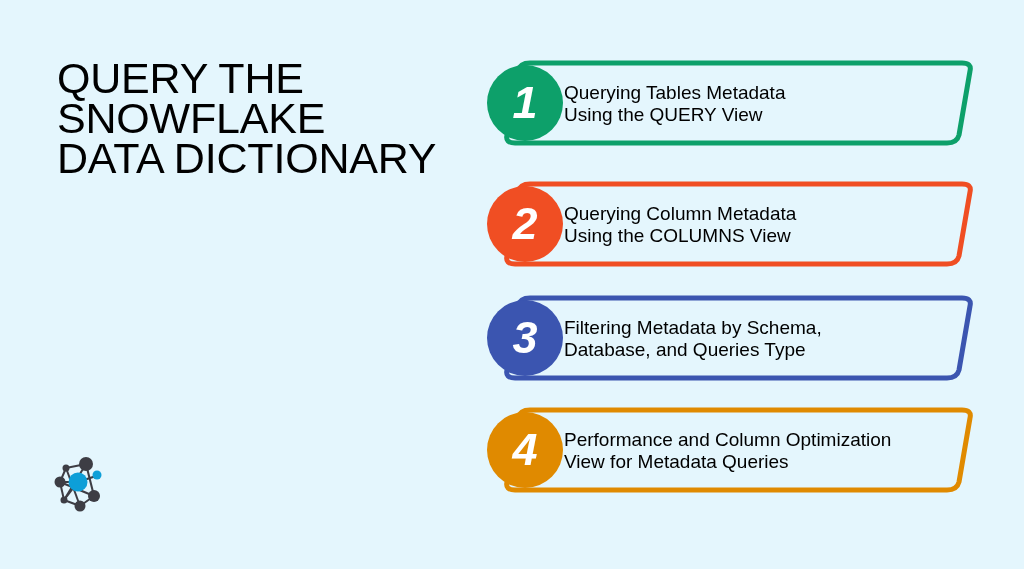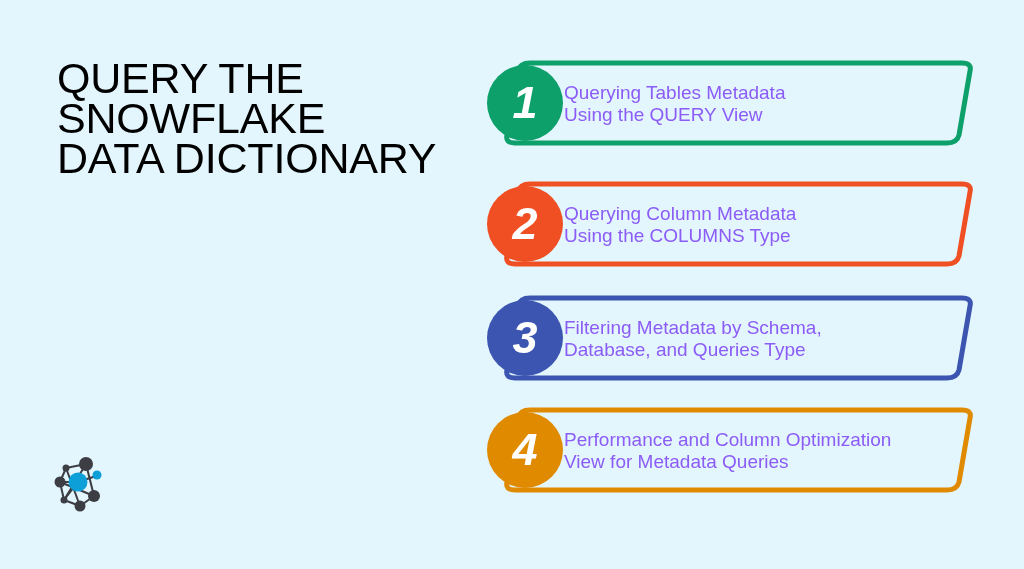--- a/index.html
+++ b/index.html
@@ -85,21 +85,21 @@
     position: absolute;
     left: 77px;
     top: 50%;
     transform: translateY(-50%);
     width: 400px;
   }
   .card-text-line {
     font-family: "Liberation Sans", sans-serif;
     font-size: 19px;
     line-height: 21.5px;
-    color: #8b5cf6;
+    color: #000000;
     white-space: nowrap;
   }
 
   #card-1 { top: 59px; }
   #card-2 { top: 180px; }
   #card-3 { top: 294px; }
   #card-4 { top: 406px; }
 </style>
 </head>
 <body>
@@ -158,21 +158,21 @@
 
   <div class="card" id="card-2">
     <svg class="card-shape" viewBox="0 0 487 88" preserveAspectRatio="none">
       <path d="M 28 84 L 460 84 Q 470 84 472 76 L 483 12 Q 485 4 475 4 L 43 4 Q 33 4 31 12 L 20 76 Q 18 84 28 84 Z" fill="none" stroke="#f04e23" stroke-width="5" stroke-linejoin="round"></path>
     </svg>
     <div class="card-circle" style="background:#f04e23">
       <span class="card-num">2</span>
     </div>
     <div class="card-text">
       <div class="card-text-line">Querying Column Metadata</div>
-      <div class="card-text-line">Using the COLUMNS Type</div>
+      <div class="card-text-line">Using the COLUMNS View</div>
     </div>
   </div>
 
   <div class="card" id="card-3">
     <svg class="card-shape" viewBox="0 0 487 88" preserveAspectRatio="none">
       <path d="M 28 84 L 460 84 Q 470 84 472 76 L 483 12 Q 485 4 475 4 L 43 4 Q 33 4 31 12 L 20 76 Q 18 84 28 84 Z" fill="none" stroke="#3b55b0" stroke-width="5" stroke-linejoin="round"></path>
     </svg>
     <div class="card-circle" style="background:#3b55b0">
       <span class="card-num">3</span>
     </div>

